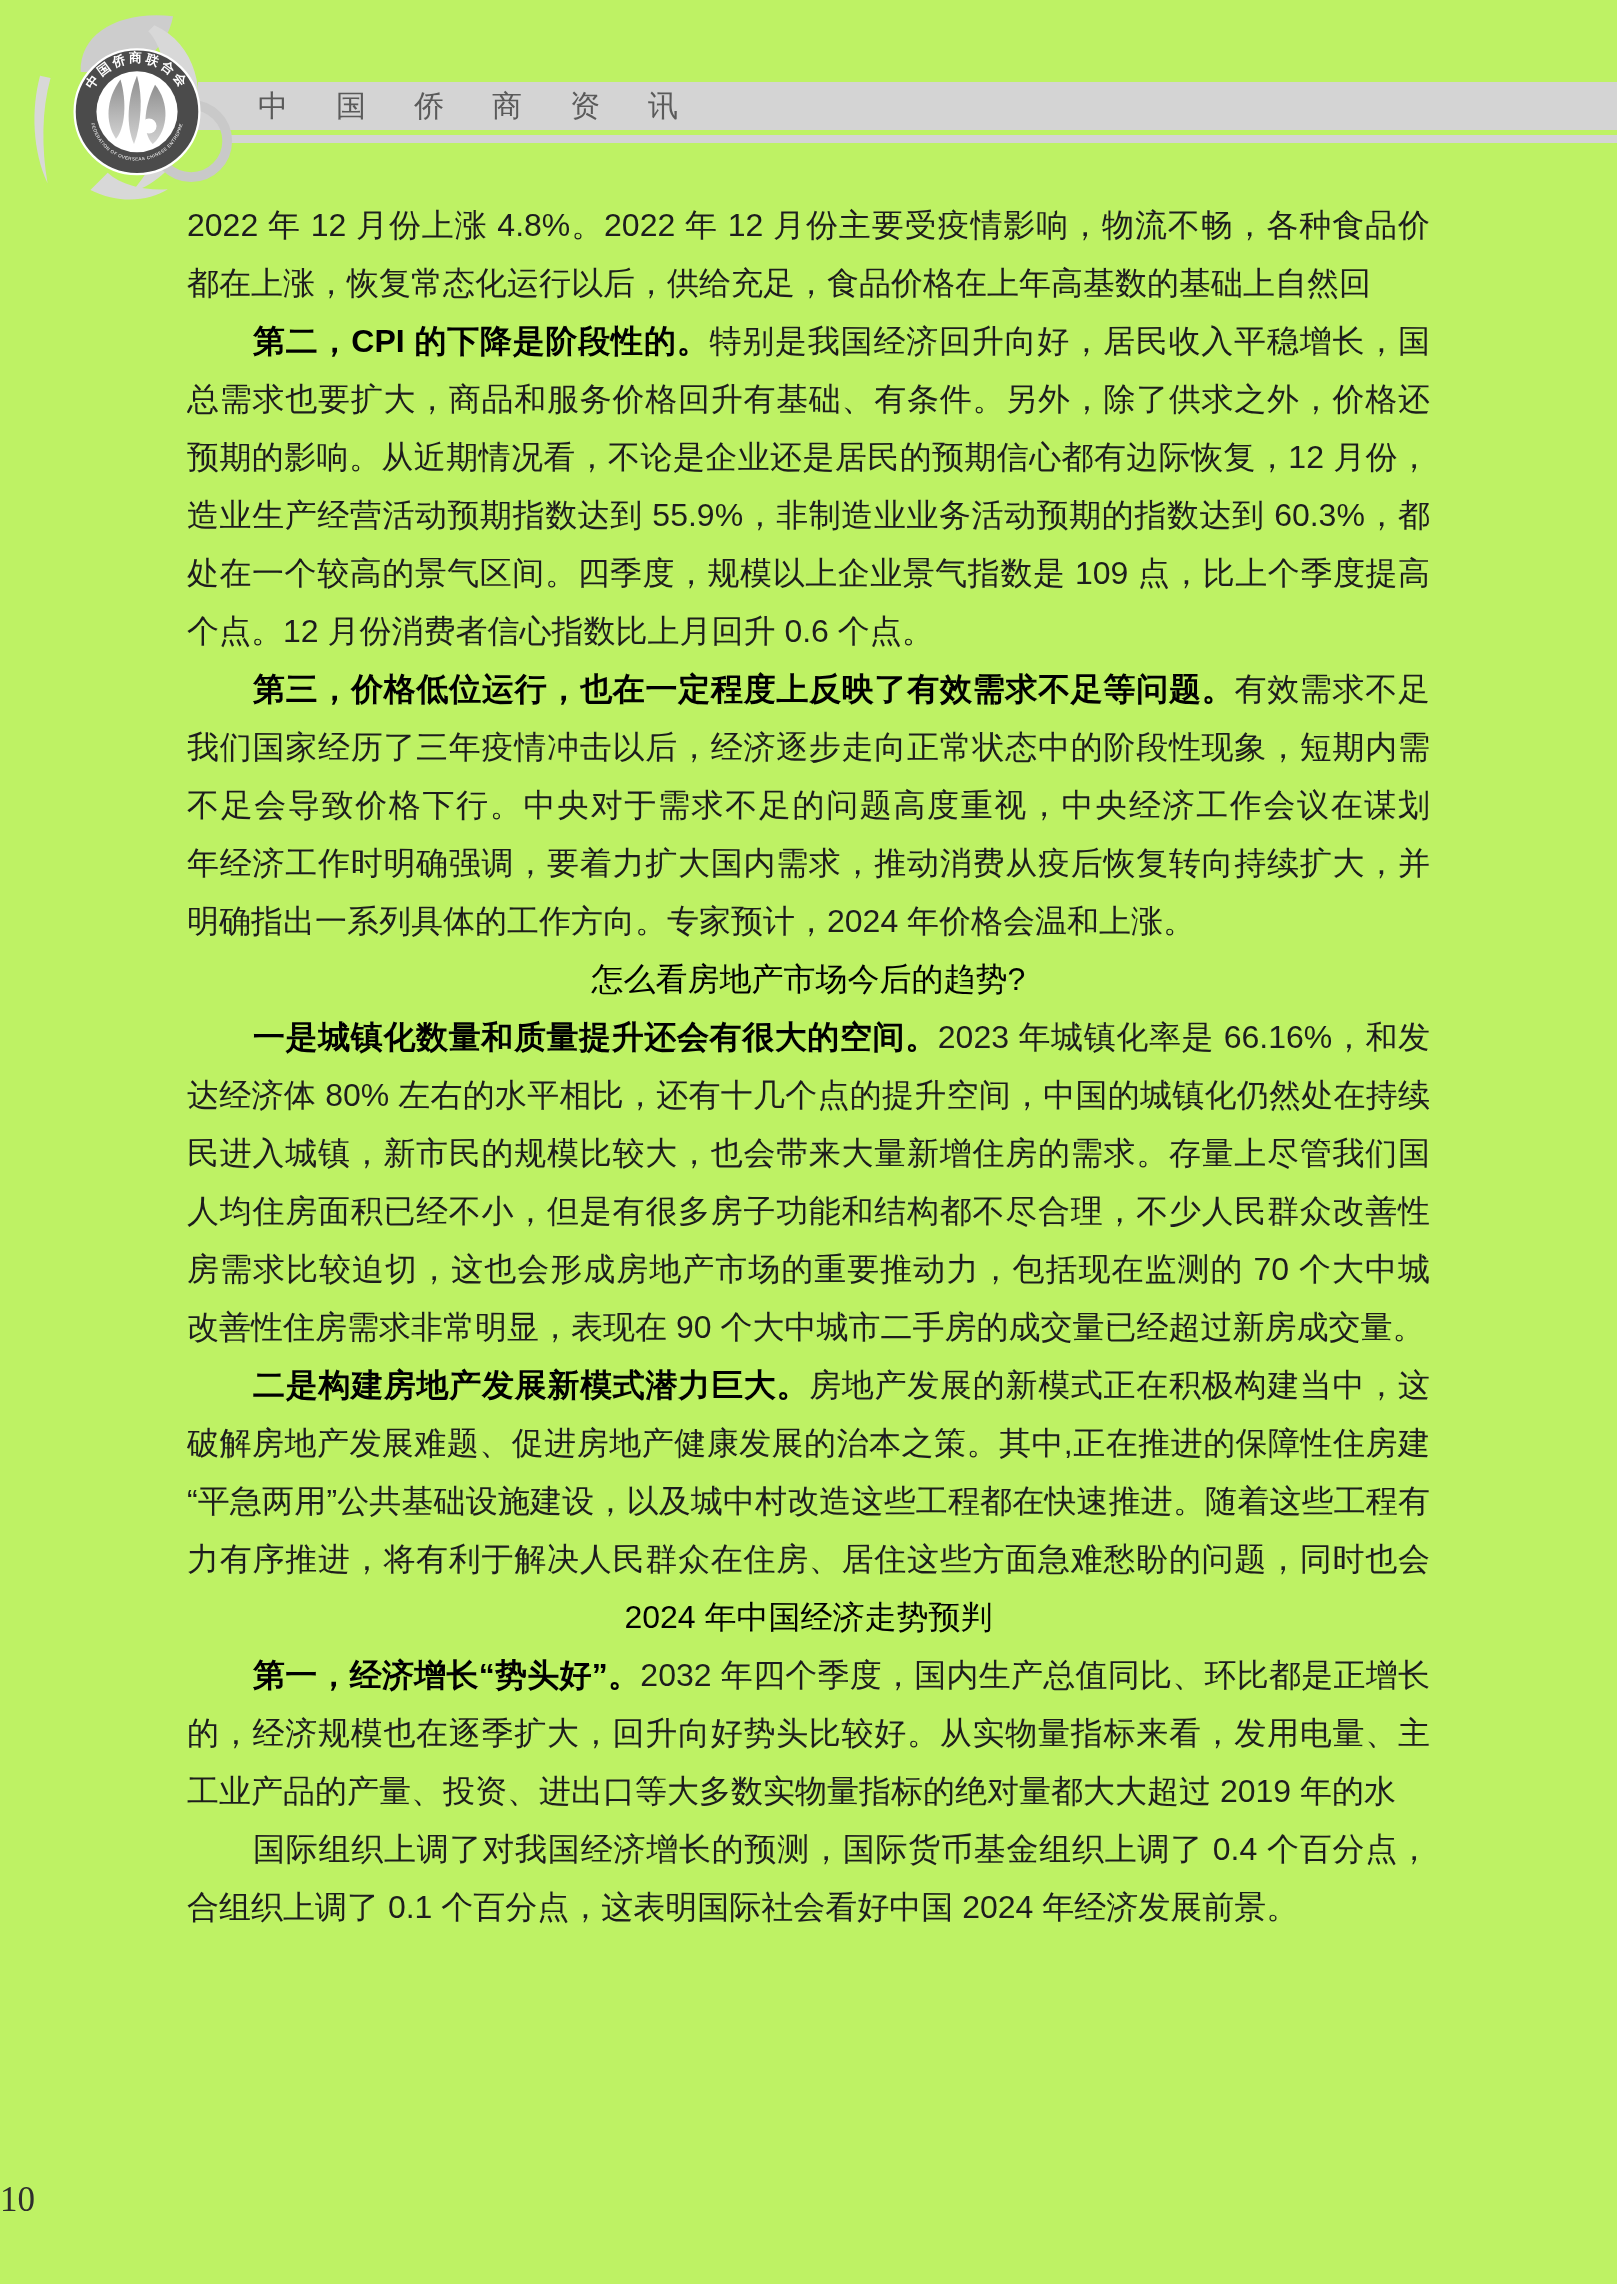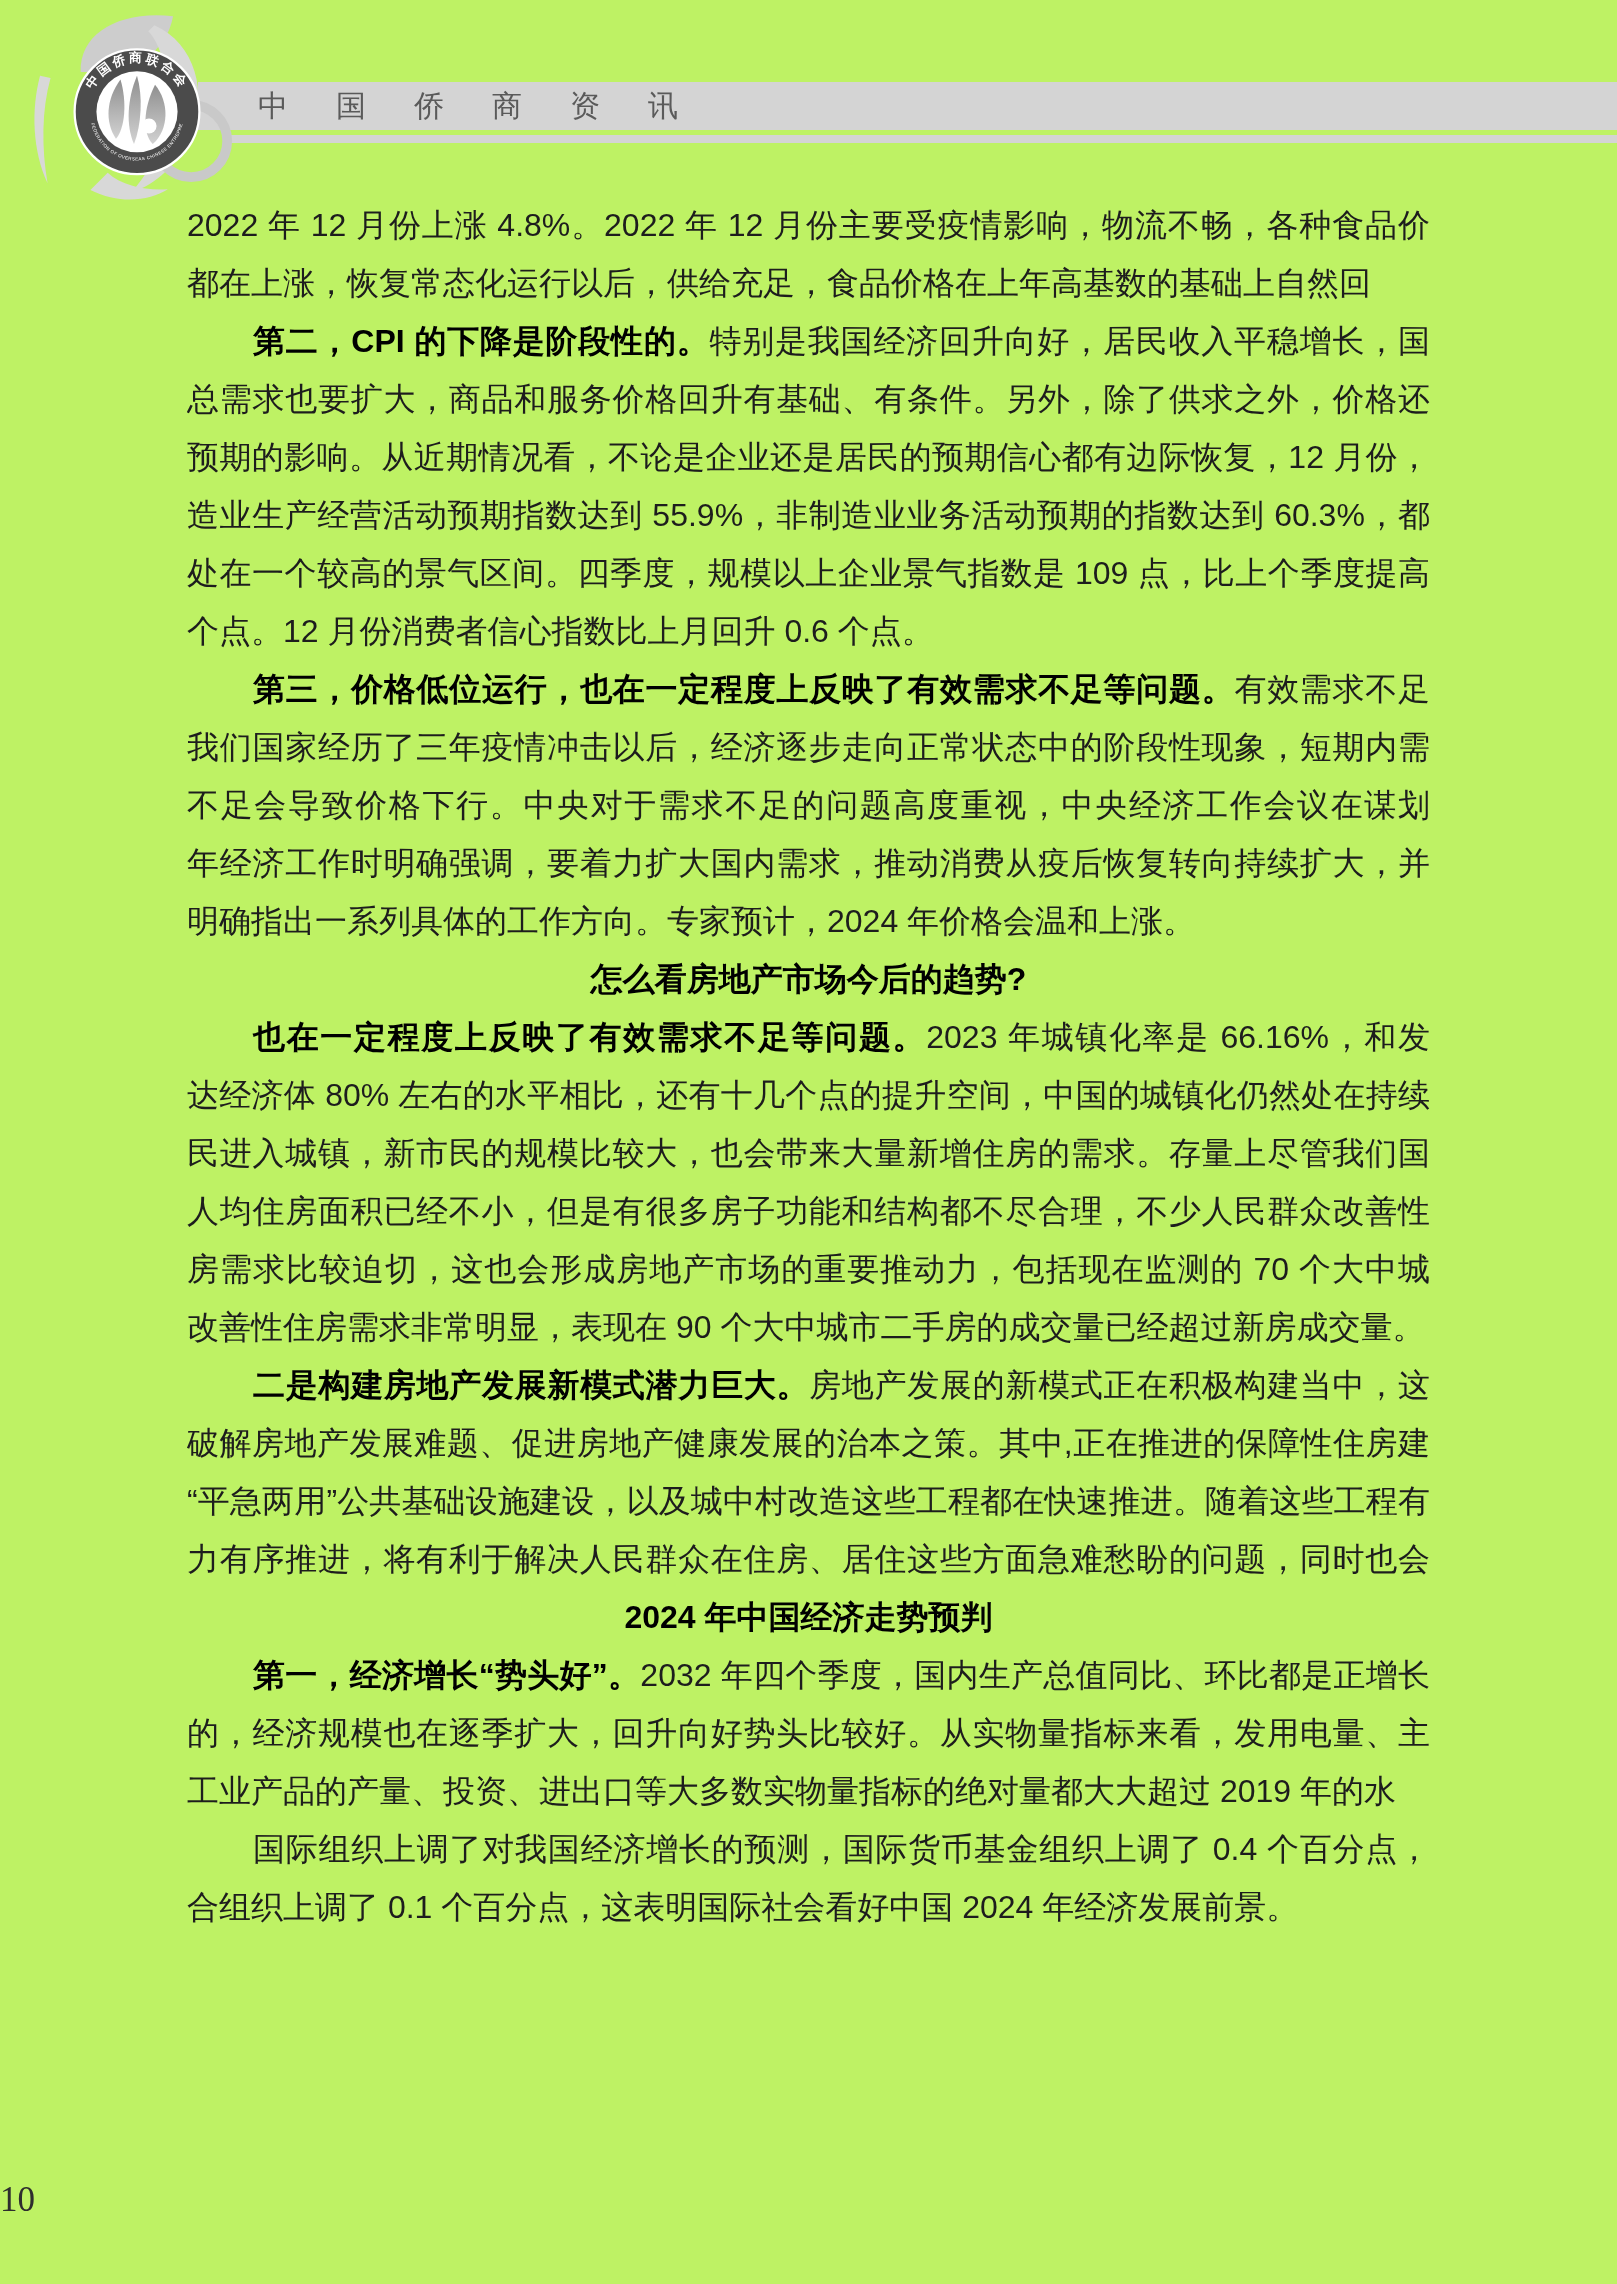--- a/index.html
+++ b/index.html
@@ -13,21 +13,21 @@
                 font-size:30px;color:#5a5a5a;letter-spacing:48px;white-space:nowrap;}
   .logo-wrap{position:absolute;left:19px;top:3.8px;width:233px;height:211px;}
 
   
   .article{position:absolute;left:187px;top:196px;width:1243px;color:#1d1d1d;}
   .ln{height:58px;line-height:58px;font-size:32px;overflow:hidden;}
   .ln b{font-weight:700;color:#000;}
   .j{text-align:justify;text-align-last:justify;}
   .e{text-align:left;text-align-last:left;}
   .i{text-indent:66px;}
-  .h{text-align:center;text-align-last:center;font-weight:700;color:#000;}
+  .h{text-align:center;text-align-last:center;font-weight:400;color:#000;}
 
   
   .page-number{position:absolute;left:0;right:0;top:2180px;text-align:left;
                font-family:"Liberation Serif",serif;font-size:35px;color:#2e2e2e;}
 </style>
 </head>
 <body>
 
 <div class="page">
 
@@ -82,21 +82,21 @@
     <div class="ln j"><b></b><span>预期的影响。从近期情况看，不论是企业还是居民的预期信心都有边际恢复，12 月份，制</span></div>
     <div class="ln j"><b></b><span>造业生产经营活动预期指数达到 55.9%，非制造业业务活动预期的指数达到 60.3%，都</span></div>
     <div class="ln j"><b></b><span>处在一个较高的景气区间。四季度，规模以上企业景气指数是 109 点，比上个季度提高 0.4</span></div>
     <div class="ln e"><b></b><span>个点。12 月份消费者信心指数比上月回升 0.6 个点。</span></div>
     <div class="ln j i"><b>第三，价格低位运行，也在一定程度上反映了有效需求不足等问题。</b><span>有效需求不足是</span></div>
     <div class="ln j"><b></b><span>我们国家经历了三年疫情冲击以后，经济逐步走向正常状态中的阶段性现象，短期内需求</span></div>
     <div class="ln j"><b></b><span>不足会导致价格下行。中央对于需求不足的问题高度重视，中央经济工作会议在谋划 2024</span></div>
     <div class="ln j"><b></b><span>年经济工作时明确强调，要着力扩大国内需求，推动消费从疫后恢复转向持续扩大，并且</span></div>
     <div class="ln e"><b></b><span>明确指出一系列具体的工作方向。专家预计，2024 年价格会温和上涨。</span></div>
     <div class="ln h"><span>怎么看房地产市场今后的趋势?</span></div>
-    <div class="ln j i"><b>也在一定程度上反映了有效需求不足等问题。</b><span>2023 年城镇化率是 66.16%，和发</span></div>
+    <div class="ln j i"><b>一是城镇化数量和质量提升还会有很大的空间。</b><span>2023 年城镇化率是 66.16%，和发</span></div>
     <div class="ln j"><b></b><span>达经济体 80% 左右的水平相比，还有十几个点的提升空间，中国的城镇化仍然处在持续</span></div>
     <div class="ln j"><b></b><span>民进入城镇，新市民的规模比较大，也会带来大量新增住房的需求。存量上尽管我们国家</span></div>
     <div class="ln j"><b></b><span>人均住房面积已经不小，但是有很多房子功能和结构都不尽合理，不少人民群众改善性住</span></div>
     <div class="ln j"><b></b><span>房需求比较迫切，这也会形成房地产市场的重要推动力，包括现在监测的 70 个大中城市，</span></div>
     <div class="ln e"><b></b><span>改善性住房需求非常明显，表现在 90 个大中城市二手房的成交量已经超过新房成交量。</span></div>
     <div class="ln j i"><b>二是构建房地产发展新模式潜力巨大。</b><span>房地产发展的新模式正在积极构建当中，这是</span></div>
     <div class="ln j"><b></b><span>破解房地产发展难题、促进房地产健康发展的治本之策。其中,正在推进的保障性住房建设、</span></div>
     <div class="ln j"><b></b><span>“平急两用”公共基础设施建设，以及城中村改造这些工程都在快速推进。随着这些工程有</span></div>
     <div class="ln j"><b></b><span>力有序推进，将有利于解决人民群众在住房、居住这些方面急难愁盼的问题，同时也会带</span></div>
     <div class="ln h"><span>2024 年中国经济走势预判</span></div>

